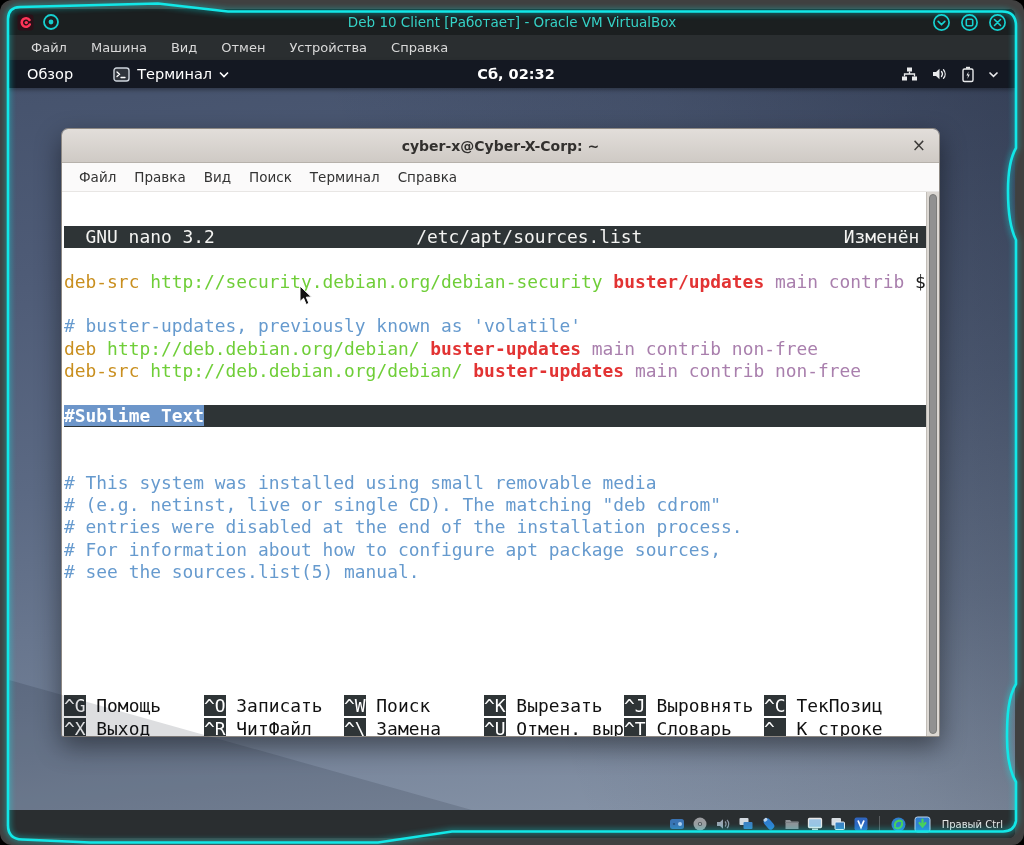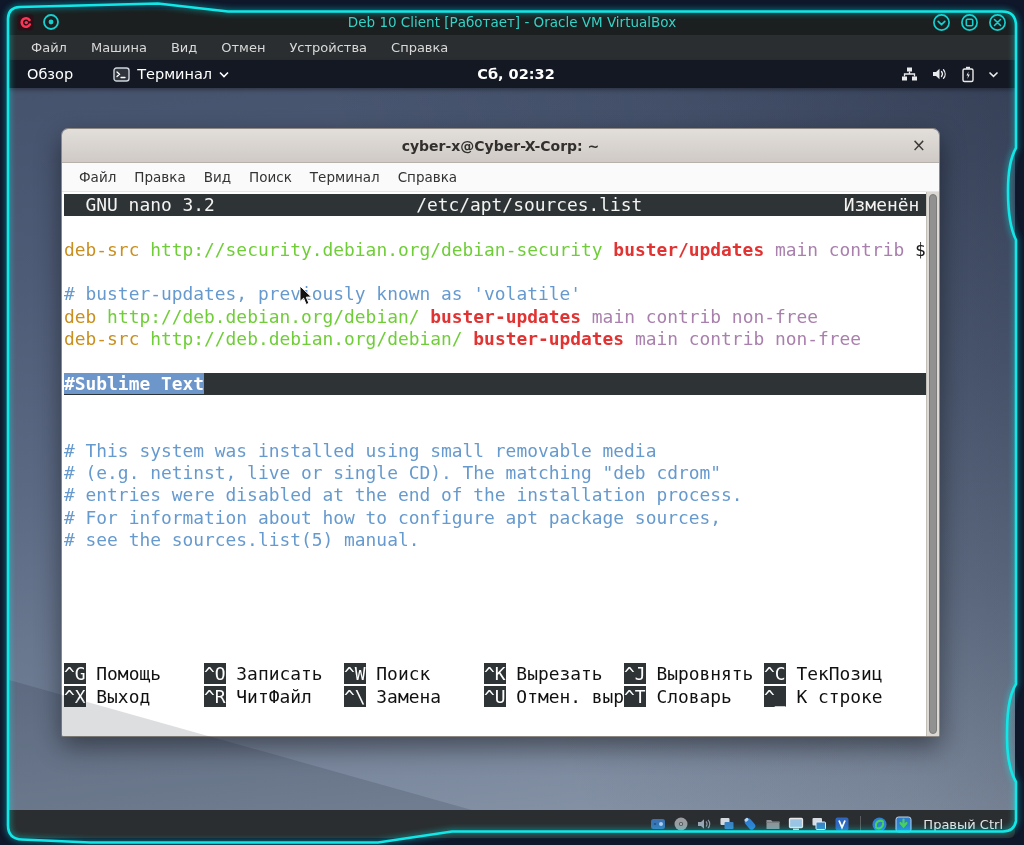--- a/index.html
+++ b/index.html
@@ -1,32 +1,32 @@
 <!DOCTYPE html>
 <html><head>
 <meta charset="utf-8">
 <style>
   html,body{margin:0;padding:0;background:#000;}
-  .screen{position:relative;width:1024px;height:845px;background:#0f172a;overflow:hidden;
-          font-family:"DejaVu Sans","Liberation Sans",sans-serif;}
+  .screen{position:relative;width:1024px;height:845px;background:#404040;overflow:hidden;
+          font-family:"DejaVu Sans","Liberation Sans",sans-serif;border-radius:12px;}
   .frame-svg{position:absolute;left:0;top:0;z-index:50;pointer-events:none;
              filter:drop-shadow(0 0 3px rgba(0,255,255,.75));}
 
   
   .vbox{position:absolute;left:9px;top:9px;width:1006px;height:829px;display:flex;flex-direction:column;
         background:#202426;border-radius:6px;overflow:hidden;}
   .vbox-titlebar{height:26px;background:#1b1f20;display:flex;align-items:center;padding:0 8px;position:relative;}
   .vbox-title{position:absolute;left:0;right:0;text-align:center;color:#35d2c6;font-size:13.5px;}
   .tb-icons-left{display:flex;gap:8px;align-items:center;z-index:2;}
   .tb-icons-right{margin-left:auto;display:flex;gap:9px;align-items:center;z-index:2;}
   .vbox-menubar{height:25px;background:#2a2e30;display:flex;align-items:center;padding-left:10px;}
   .vbox-menu-item{color:#d9d9d9;font-size:13px;padding:0 12px;line-height:25px;}
   .vbox-statusbar{height:28px;background:#2a2e30;display:flex;align-items:center;justify-content:flex-end;
                   gap:7px;padding-right:12px;}
-  .vbox-statusbar .hostkey{color:#e6e6e6;font-size:13px;margin-left:4px;}
+  .vbox-statusbar .hostkey{color:#e6e6e6;font-size:10px;margin-left:4px;}
   .sb-sep{width:1px;height:16px;background:#5a5e60;margin:0 3px;}
 
   
   .gnome-panel{height:28px;background:#141822;display:flex;align-items:center;position:relative;
                color:#fff;box-shadow:0 2px 4px rgba(0,0,0,.35);z-index:5;}
   .activities{font-size:14.5px;padding:0 18px;}
   .appmenu{display:flex;align-items:center;gap:7px;font-size:14.5px;margin-left:22px;}
   .panel-clock{position:absolute;left:8px;right:0;text-align:center;font-size:14.5px;font-weight:bold;}
   .panel-tray{margin-left:auto;display:flex;align-items:center;gap:13px;padding-right:16px;z-index:2;}
 
@@ -45,21 +45,21 @@
   .term-titlebar{height:33px;background:linear-gradient(#e2deda,#cfcac5);display:flex;align-items:center;
                  justify-content:center;position:relative;border-bottom:1px solid #b6b1ab;}
   .term-title{font-size:14px;font-weight:bold;color:#32302e;}
   .term-close{position:absolute;right:13px;top:4px;color:#3e3c3a;font-size:17px;line-height:24px;cursor:default;}
   .term-menubar{height:28px;background:#fbfafa;display:flex;align-items:center;padding-left:8px;
                 border-bottom:1px solid #e8e6e4;}
   .term-menu-item{font-size:13.5px;color:#333;padding:0 9px;}
   .term-content{flex:1;background:#fff;position:relative;overflow:hidden;}
   .nano{position:absolute;left:2px;top:2px;font-family:"DejaVu Sans Mono","Liberation Mono",monospace;
         font-size:17.9px;line-height:22.35px;color:#1c1c1c;}
-  .nano-header{width:80ch;background:#2e3436;color:#f4f4f2;white-space:pre;display:flex;}
+  .nano-header{width:80ch;background:#2e3436;color:#f4f4f2;white-space:pre;display:flex;margin-top:32px;}
   .nh-left{padding-left:2ch;}
   .nh-center{flex:1;text-align:center;}
   .nh-right{padding-right:.6ch;}
   .nl{height:22.35px;white-space:pre;width:80ch;}
   .nl.sel{background:#2e3436;}
   .seg-k{color:#c98f1f;}
   .seg-u{color:#6fce38;}
   .seg-r{color:#e23333;font-weight:bold;}
   .seg-p{color:#a97fad;}
   .seg-c{color:#669ace;}

